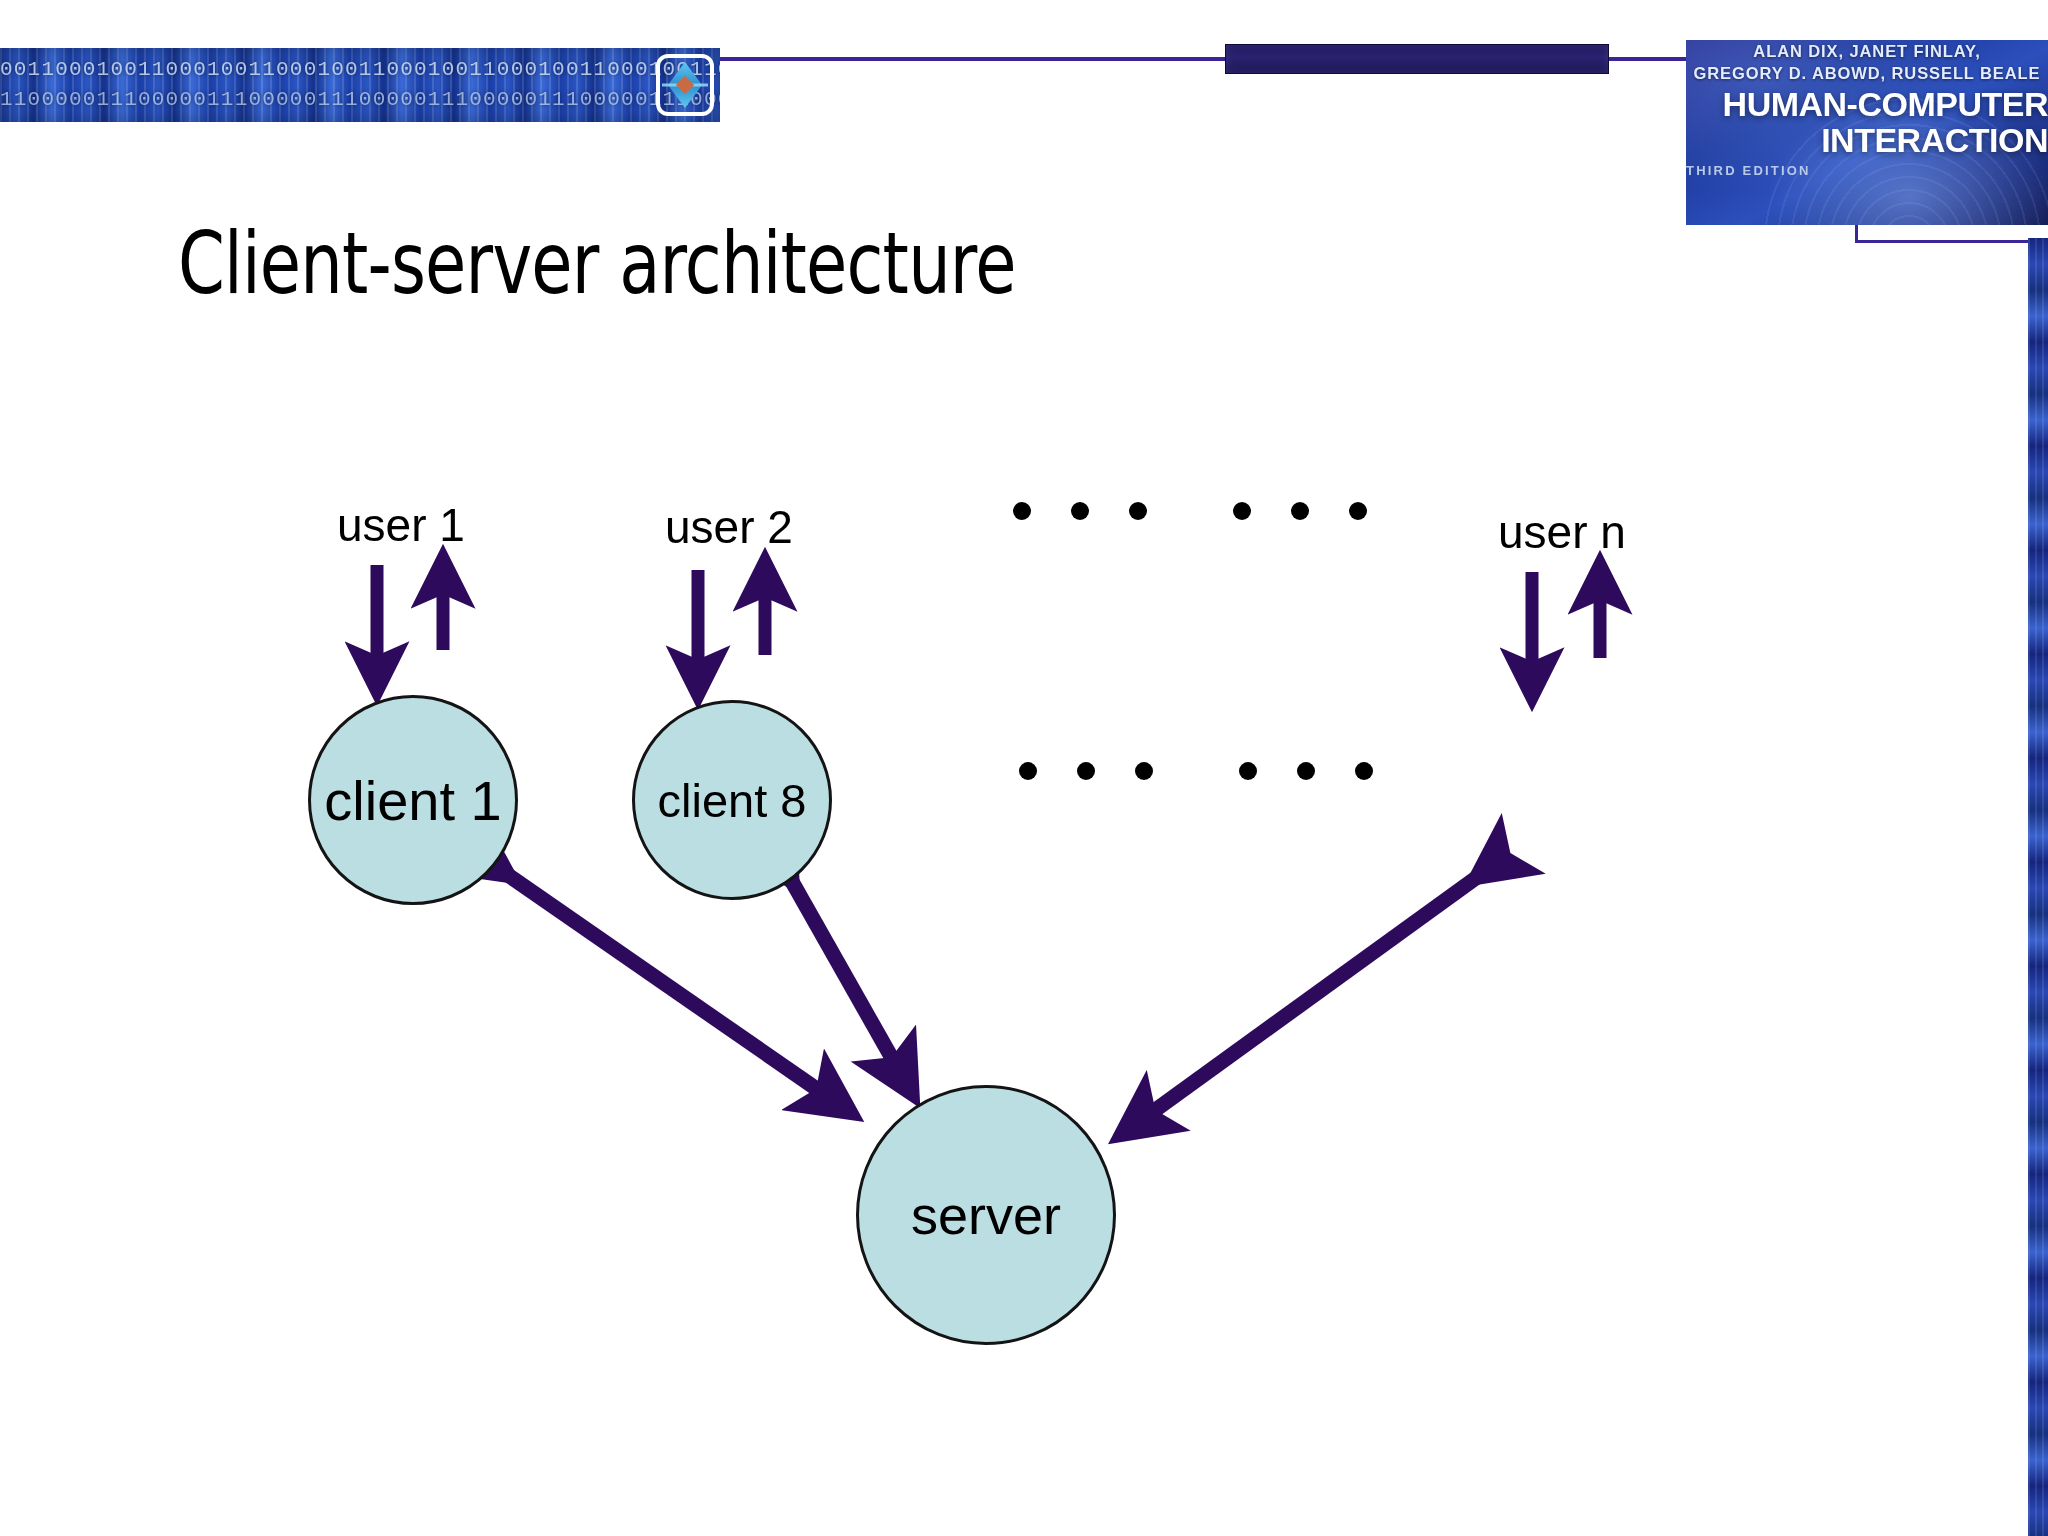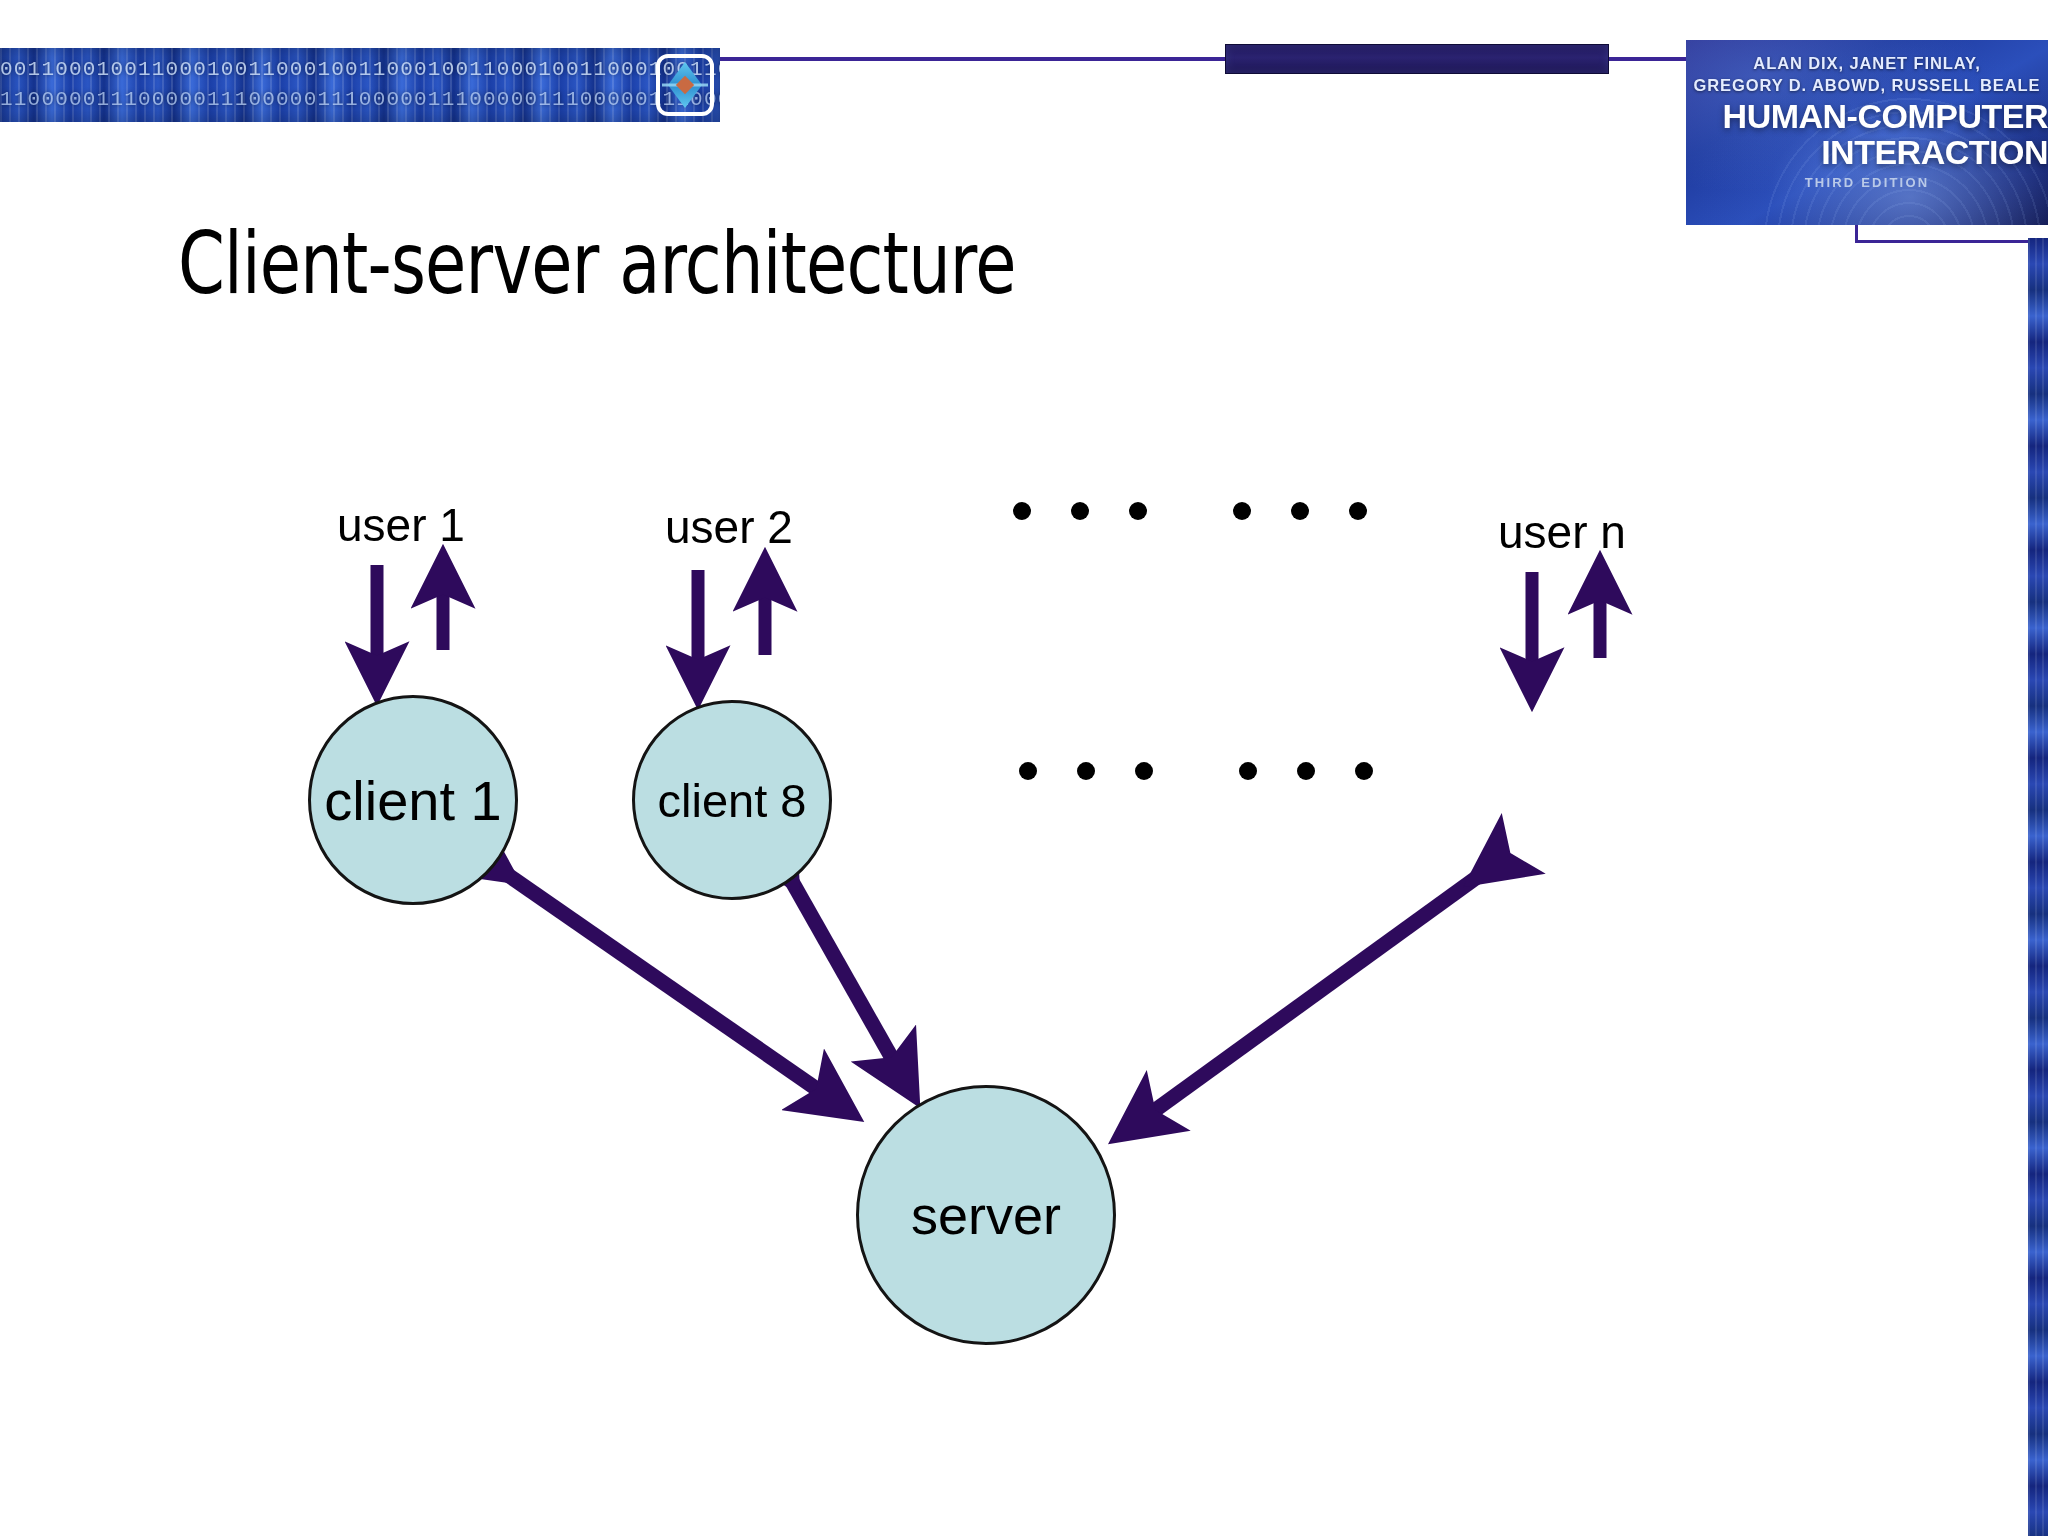--- a/index.html
+++ b/index.html
@@ -130,39 +130,38 @@
   .bc-authors {
     position: relative;
     z-index: 2;
     text-align: center;
     color: #e4ecff;
     font-family: "Liberation Sans", sans-serif;
     font-weight: bold;
     font-size: 16.5px;
     letter-spacing: 0.9px;
     line-height: 22px;
-    padding-top: 12px;
+    padding-top: 0;
     text-shadow: 0 1px 3px rgba(0,0,0,0.55);
   }
   .bc-title1, .bc-title2 {
     position: relative;
     z-index: 2;
     text-align: right;
     color: #ffffff;
     font-family: "Liberation Sans", sans-serif;
     font-weight: bold;
     letter-spacing: -0.5px;
     text-shadow: 0 2px 6px rgba(0,0,0,0.45);
   }
   .bc-title1 { font-size: 34px; line-height: 36px; margin-top: 2px; }
   .bc-title2 { font-size: 34px; line-height: 36px; }
   .bc-edition {
     position: relative;
     z-index: 2;
-    text-align: center;
     color: #b9c9e8;
     font-family: "Liberation Sans", sans-serif;
     font-weight: bold;
     font-size: 13px;
     letter-spacing: 2.2px;
     margin-top: 5px;
   }
 
   .cover-underline {
     position: absolute;

